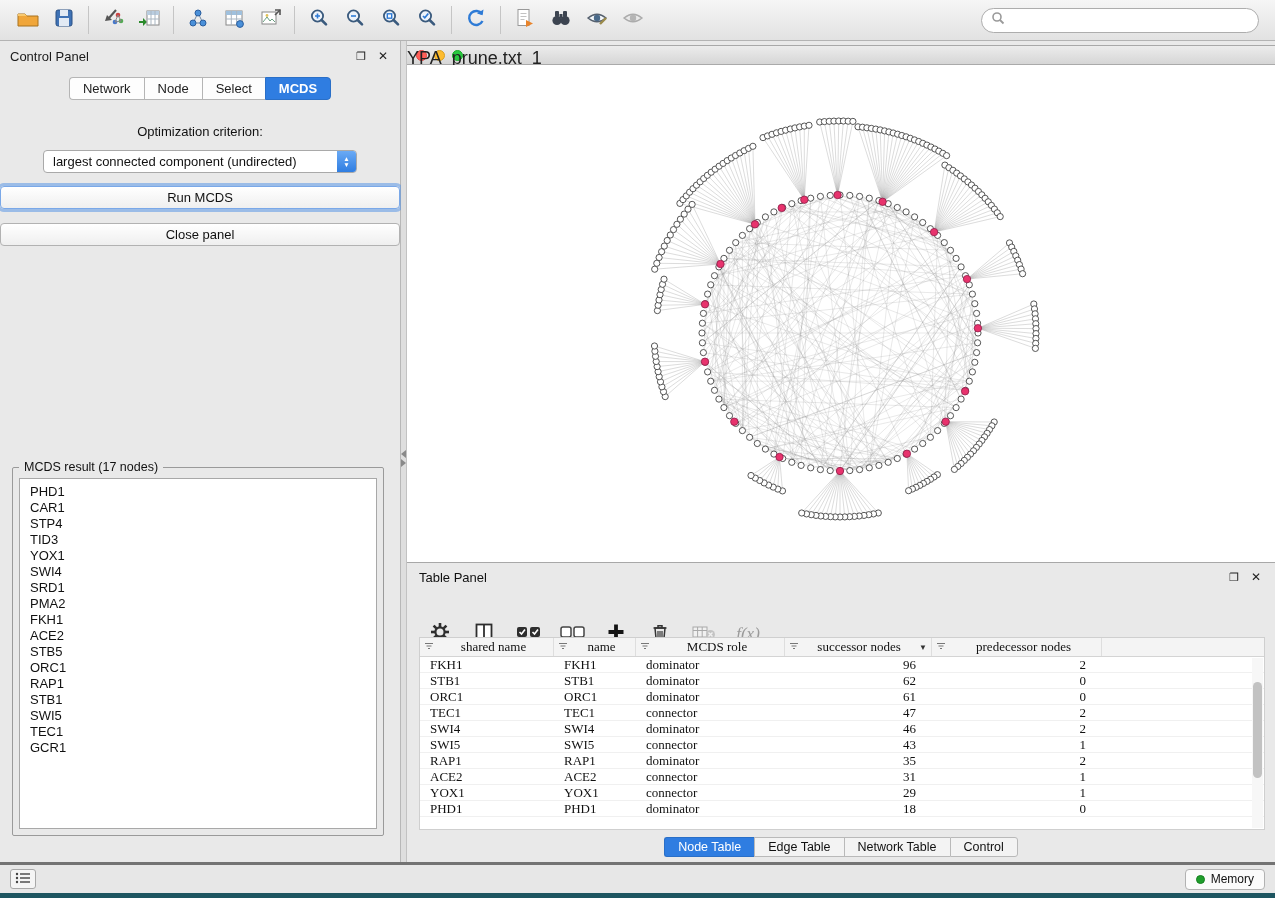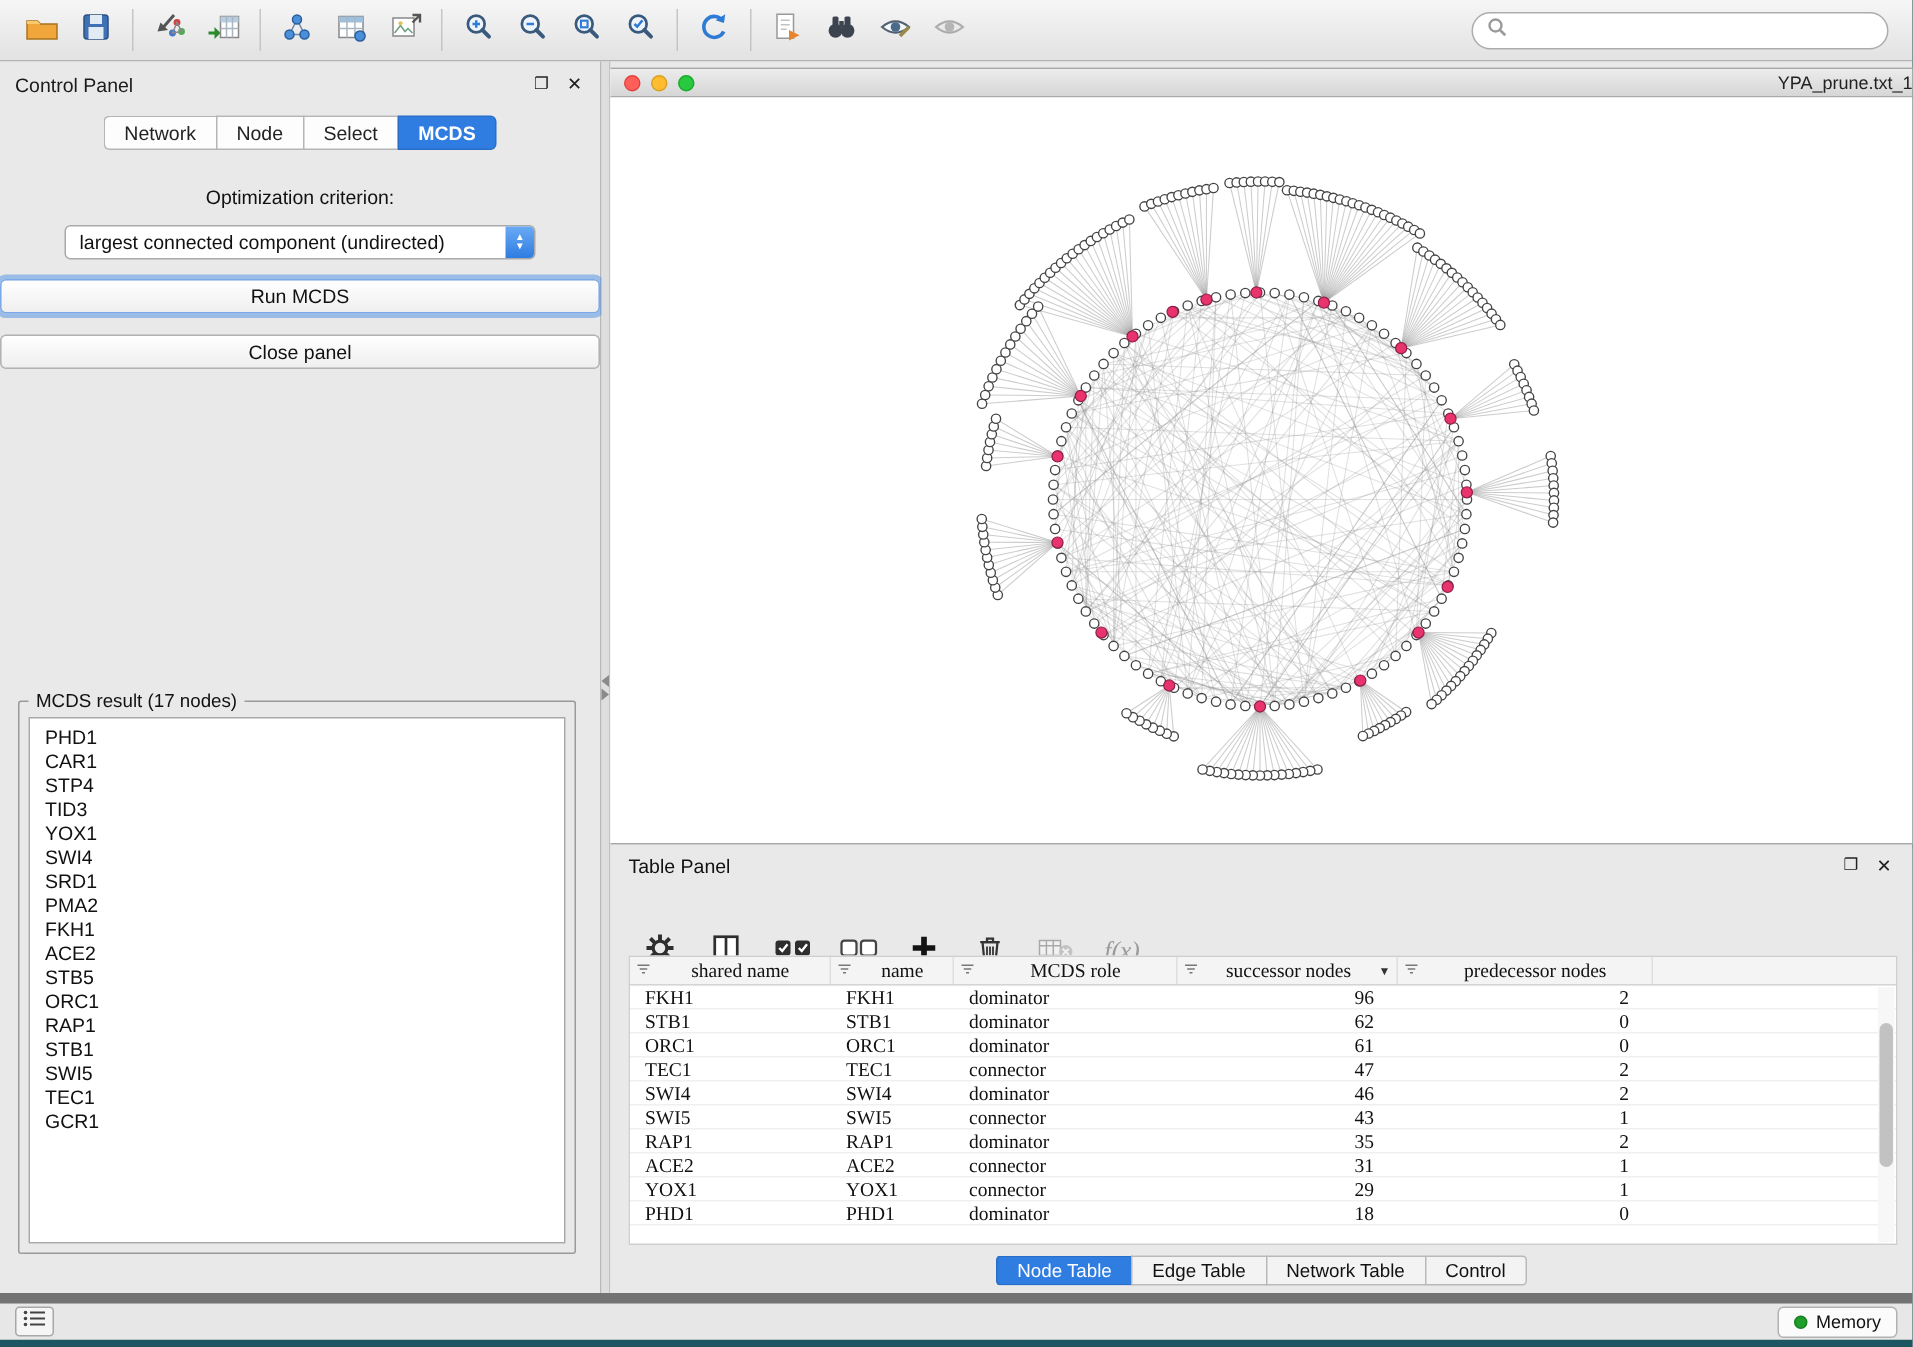--- a/index.html
+++ b/index.html
@@ -66,21 +66,21 @@
 
   .network-window { position:absolute; top:4px; left:0; right:0; height:518px;
                     border:1px solid #a8a8a8; border-left:none; border-right:none; background:#fff; }
   .net-titlebar { position:relative; height:19px; background:linear-gradient(#ececec,#d6d6d6);
                   border-bottom:1px solid #aaa; }
   .traffic { position:absolute; left:9px; top:4px; display:flex; gap:7px; }
   .tl { width:11px; height:11px; border-radius:50%; }
   .tl.red { background:#ff5f58; border:1px solid #e0443e; }
   .tl.yellow { background:#febc2e; border:1px solid #d9a022; }
   .tl.green { background:#28c840; border:1px solid #1aab29; }
-  .net-title { position:absolute; left:0; right:0; top:2px; text-align:right; font-size:12px; color:#222; }
+  .net-title { position:absolute; left:0; right:0; top:2px; text-align:left; font-size:18px; color:#222; }
   .net-canvas { position:absolute; top:19px; left:0; right:0; bottom:0; background:#fff; }
   .net-canvas svg { display:block; }
 
   
   .table-panel { position:absolute; top:524px; left:0; right:0; bottom:0; background:#e9e9e9; }
   .tp-header { height:24px; display:flex; align-items:center; padding:0 12px; font-size:13px; color:#111; }
   .tp-toolbar { height:46px; display:flex; align-items:center; gap:10px; padding-left:16px; }
   .tpbtn { width:34px; height:34px; display:flex; align-items:center; justify-content:center; border-radius:4px;margin-top:44px; }
   .fx-label { font-family:"Liberation Serif",serif; font-style:italic; font-size:17px; color:#9a9a9a; }
   .table-wrap { position:absolute; left:12px; right:10px; top:72px; bottom:32px; background:#fff;
@@ -102,21 +102,21 @@
   .vthumb { position:absolute; top:24px; left:1px; width:9px; height:96px; background:#c2c2c2; border-radius:5px; }
   .tp-tabs { position:absolute; bottom:5px; left:0; right:0; display:flex; justify-content:center; }
   .tp-tab { padding:2px 13px; font-size:12.5px; color:#111; background:#f3f3f3; border:1px solid #b9b9b9;
             border-right:none; cursor:default; }
   .tp-tab:first-child { border-radius:3px 0 0 3px; }
   .tp-tab:last-child { border-radius:0 3px 3px 0; border-right:1px solid #b9b9b9; }
   .tp-tab.active { background:#2f7de1; color:#fff; border-color:#2a6fc7; }
 
   
   .status-bar { position:absolute; top:862px; left:0; right:0; height:31px; background:#e7e7e7;
-                border-top:7px solid #737373; display:flex; align-items:center; padding:0 10px; }
+                border-top:3px solid #737373; display:flex; align-items:center; padding:0 10px; }
   .list-btn { width:26px; height:20px; border:1px solid #a8a8a8; border-radius:3px; background:#f5f5f5;
               display:flex; align-items:center; justify-content:center; }
   .memory-btn { margin-left:auto; height:21px; border:1px solid #b2b2b2; border-radius:4px; background:#fbfbfb;
                 display:flex; align-items:center; gap:6px; padding:0 10px; font-size:12px; color:#111; }
   .green-dot { width:9px; height:9px; border-radius:50%; background:#1f9e2c; border:1px solid #15801f; }
 </style>
 </head>
 <body>
 
 <div class="app">

